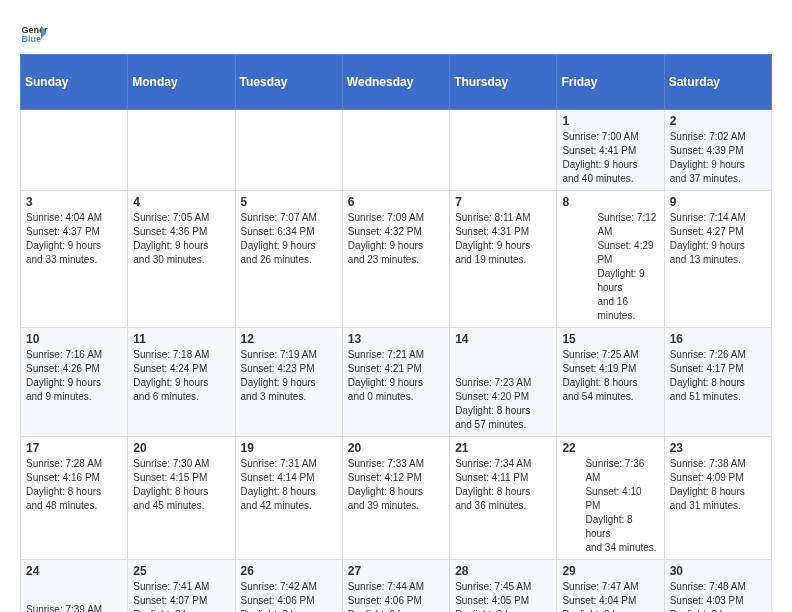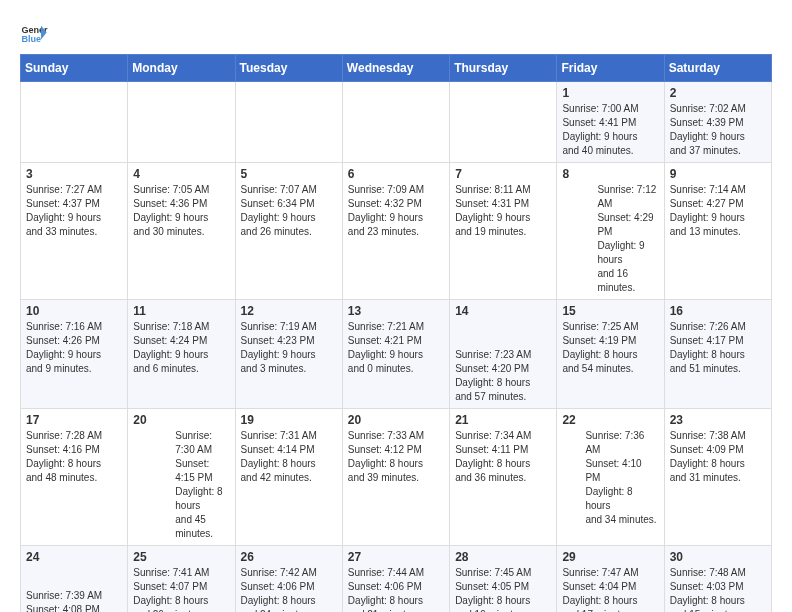--- a/index.html
+++ b/index.html
@@ -44,21 +44,21 @@
     table {
       width: 100%;
       border-collapse: collapse;
       table-layout: fixed;
     }
     thead tr th {
       background-color: #3a6cc8;
       color: #fff;
       font-size: 12px;
       font-weight: bold;
-      padding: 6px 4px;
+      padding: 20px 4px;
       text-align: left;
       border: 1px solid #5580d0;
     }
     tbody tr td {
       vertical-align: top;
       padding: 4px 5px 4px 5px;
       font-size: 10.5px;
       color: #333;
       border: 1px solid #ddd;
       height: 80px;
@@ -133,21 +133,21 @@
             <span class="day-num">2</span>
             <div class="day-detail" style="white-space: pre-line;">Sunrise: 7:02 AM
 Sunset: 4:39 PM
 Daylight: 9 hours
 and 37 minutes.</div>
           </td>
         </tr>
         <tr>
           <td>
             <span class="day-num">3</span>
-            <div class="day-detail" style="white-space: pre-line;">Sunrise: 7:27 AM
+            <div class="day-detail" style="white-space: pre-line;">Sunrise: 4:04 AM
 Sunset: 4:37 PM
 Daylight: 9 hours
 and 33 minutes.</div>
           </td>
           <td>
             <span class="day-num">4</span>
             <div class="day-detail" style="white-space: pre-line;">Sunrise: 7:05 AM
 Sunset: 4:36 PM
 Daylight: 9 hours
 and 30 minutes.</div>
@@ -242,21 +242,21 @@
         <tr>
           <td>
             <span class="day-num">17</span>
             <div class="day-detail" style="white-space: pre-line;">Sunrise: 7:28 AM
 Sunset: 4:16 PM
 Daylight: 8 hours
 and 48 minutes.</div>
           </td>
           <td>
             <span class="day-num">20</span>
-            <div class="day-detail" style="white-space: pre-line; margin-left: 42px;">Sunrise: 7:30 AM
+            <div class="day-detail" style="white-space: pre-line;">Sunrise: 7:30 AM
 Sunset: 4:15 PM
 Daylight: 8 hours
 and 45 minutes.</div>
           </td>
           <td>
             <span class="day-num">19</span>
             <div class="day-detail" style="white-space: pre-line;">Sunrise: 7:31 AM
 Sunset: 4:14 PM
 Daylight: 8 hours
 and 42 minutes.</div>

